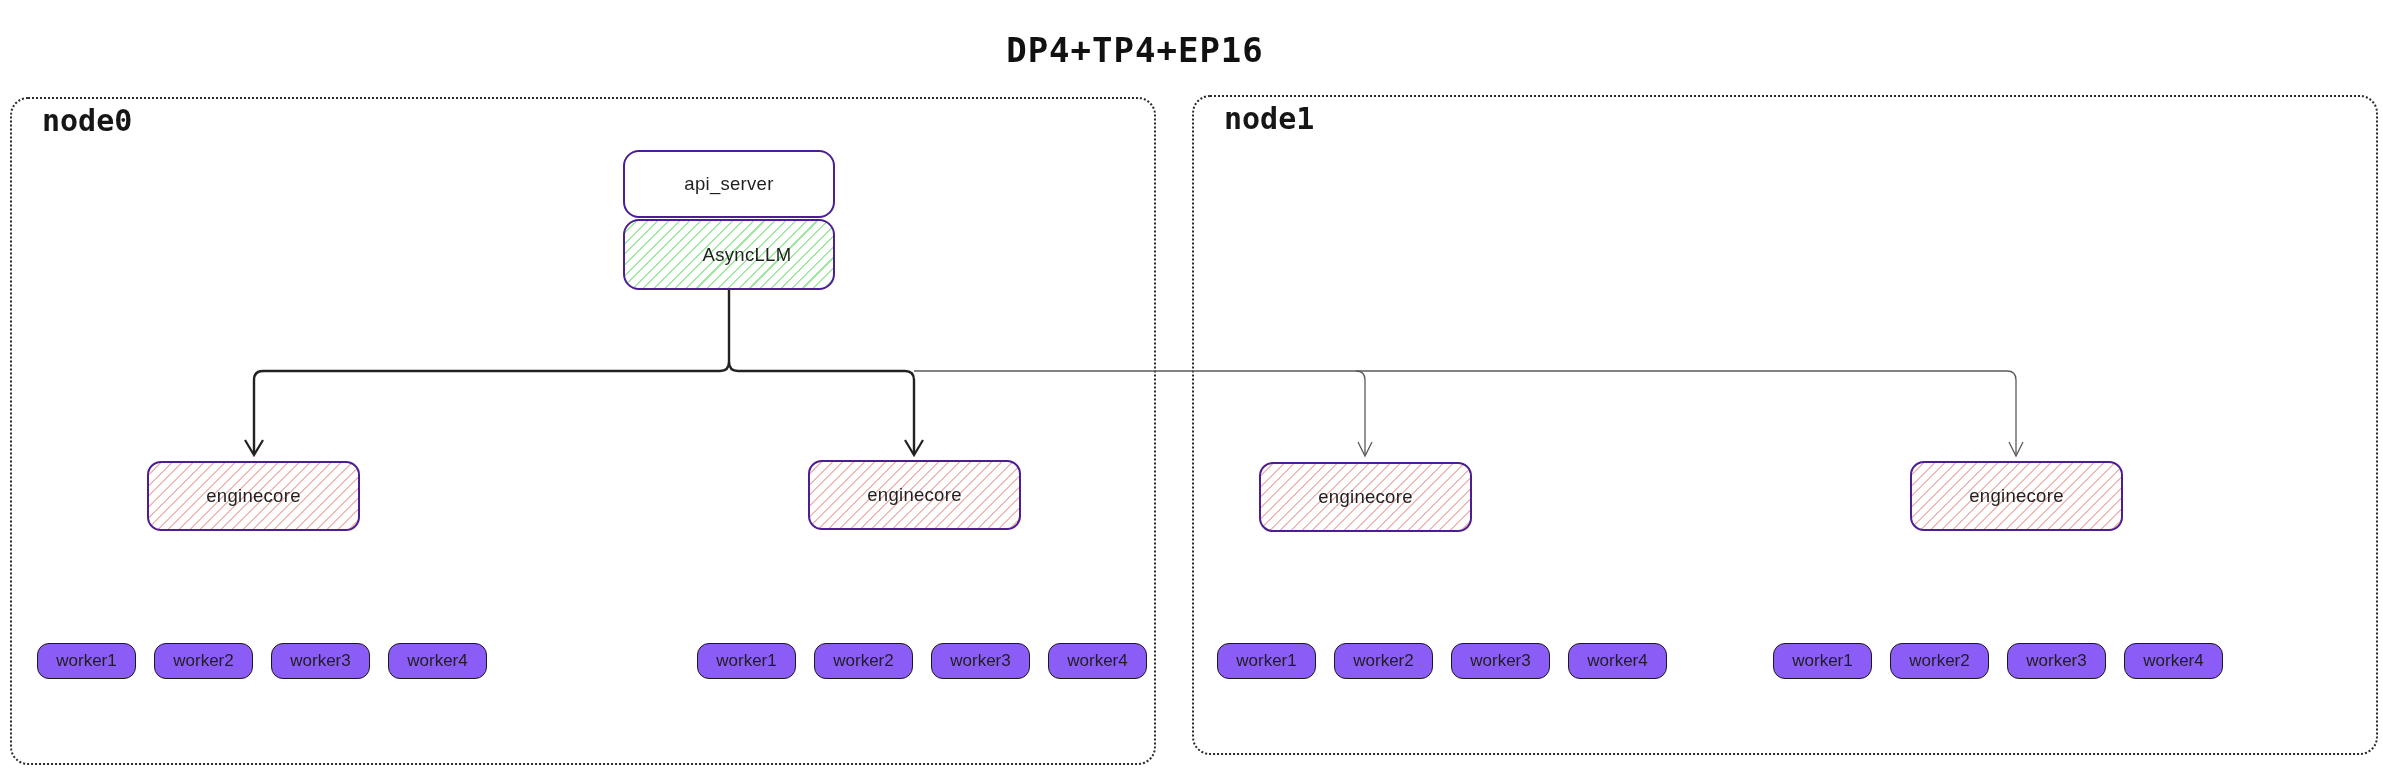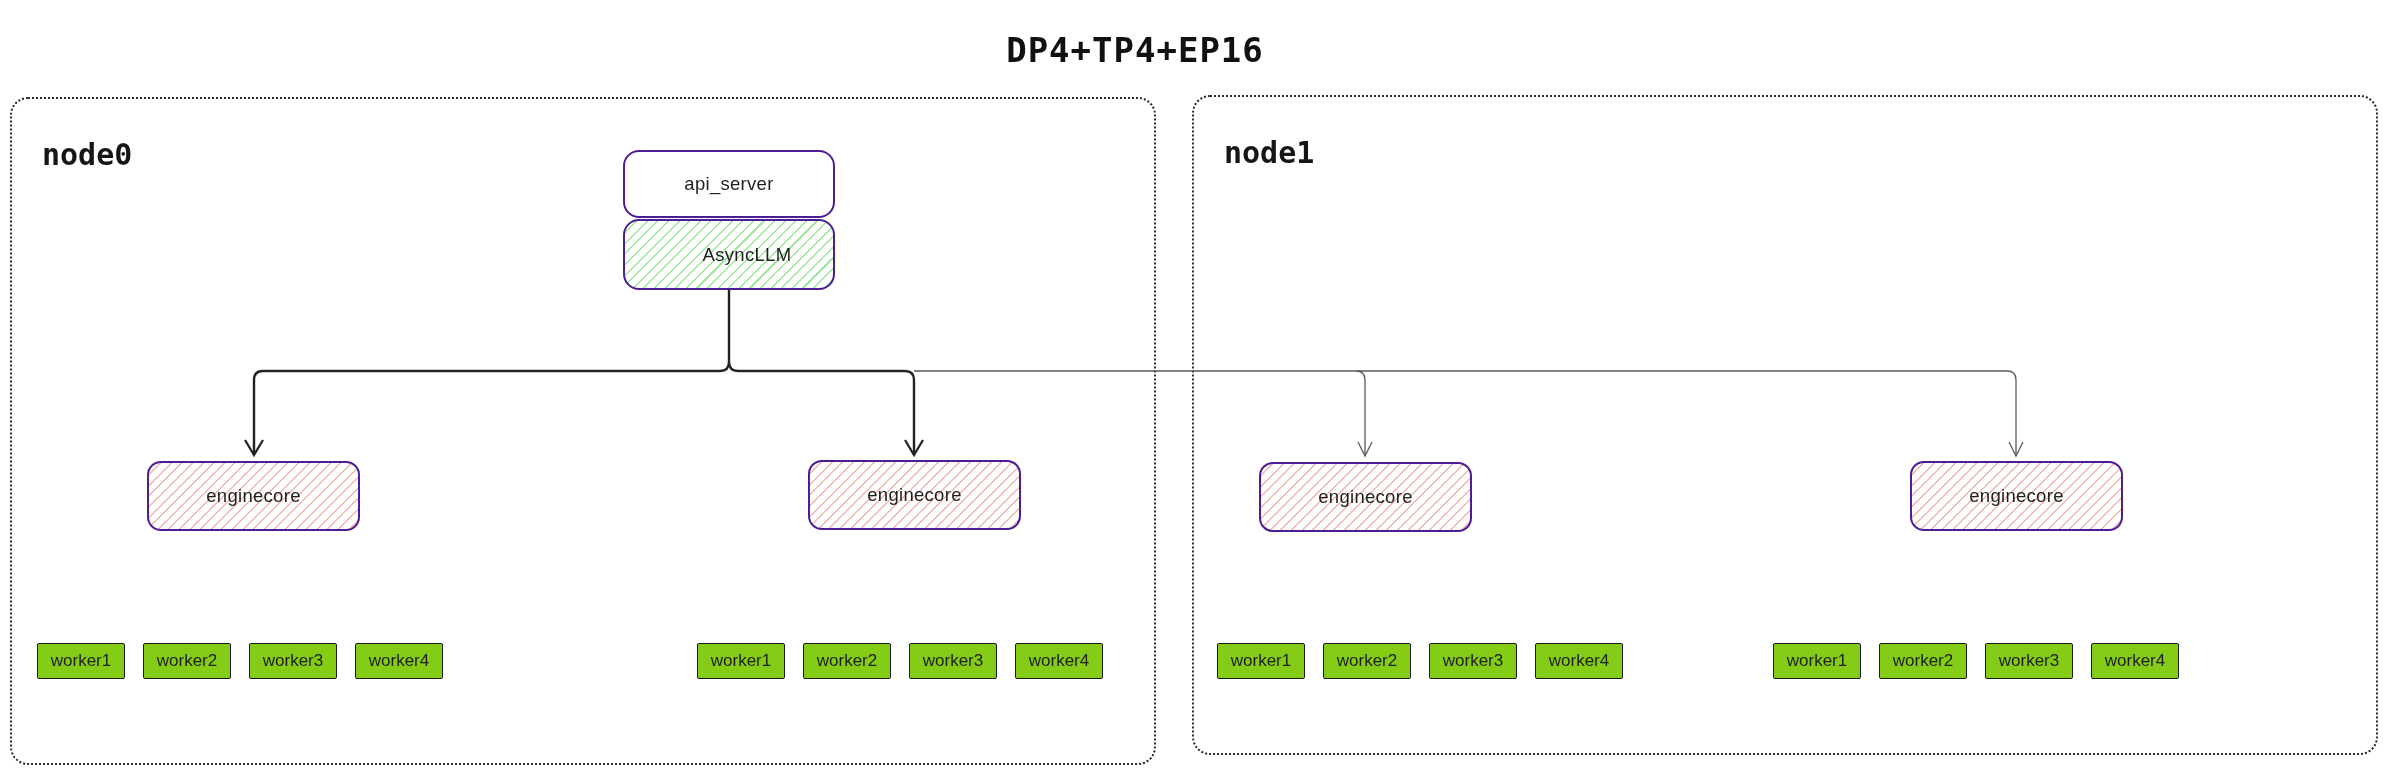--- a/index.html
+++ b/index.html
@@ -18,21 +18,21 @@
     letter-spacing:1px;
     margin-top:24px;
   }
   .node-box{
     position:absolute;
     border:2.5px dotted #2b2b2b;
     border-radius:18px;
     background:transparent;
   }
   .node-label{
-    position:absolute;left:30px;top:38px;
+    position:absolute;left:30px;top:4px;
     font-family:"DejaVu Sans Mono", monospace;
     font-size:30px;font-weight:700;color:#161616;
   }
   .box{
     position:absolute;
     border:2px solid #4c1d95;
     background:#ffffff;
     display:flex;align-items:center;justify-content:center;
     box-sizing:border-box;
     color:#1f1f1f;
@@ -47,23 +47,23 @@
     background-image:repeating-linear-gradient(135deg,#f2b8b4 0 1.4px,transparent 1.4px 7.5px);
     background-color:#ffffff;
     text-align:center;
   }
   .engine{border-radius:14px;}
   .worker-group{
     position:absolute;top:643px;display:flex;gap:18px;
   }
   .worker{
     position:relative;
-    width:88px;height:36px;
-    border:1.8px solid #1a1a1a;border-radius:2px;
-    background:#84cc16;
+    width:99px;height:36px;
+    border:1.8px solid #1a1a1a;border-radius:12px;
+    background:#8b5cf6;
     display:flex;align-items:center;justify-content:center;
     font-size:17px;color:#1f1f1f;
     box-sizing:border-box;
   }
   svg.connectors{position:absolute;left:0;top:0;pointer-events:none;}
 </style>
 </head>
 <body>
 
 <div class="canvas">

